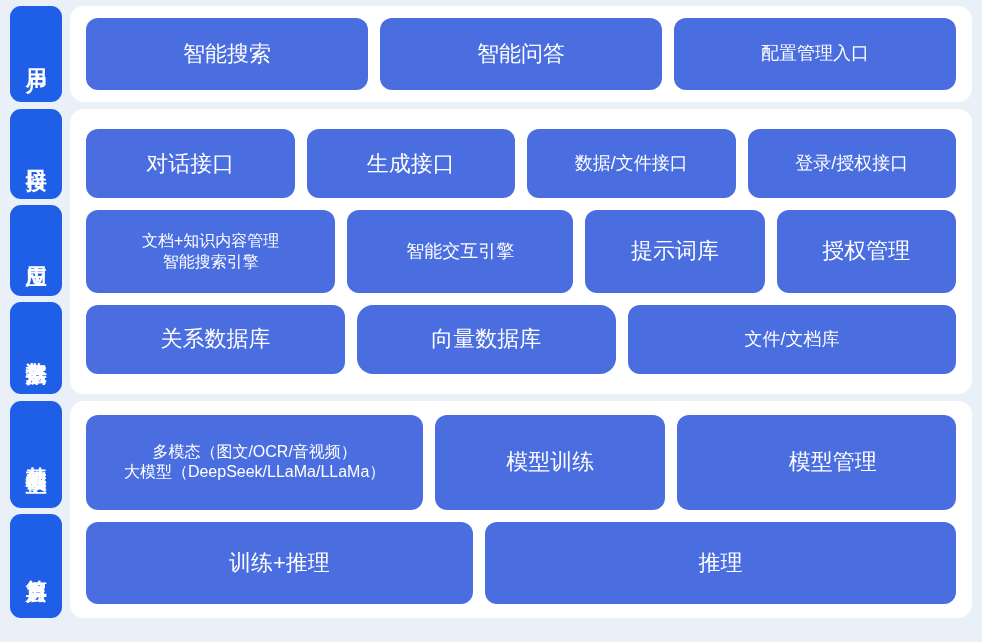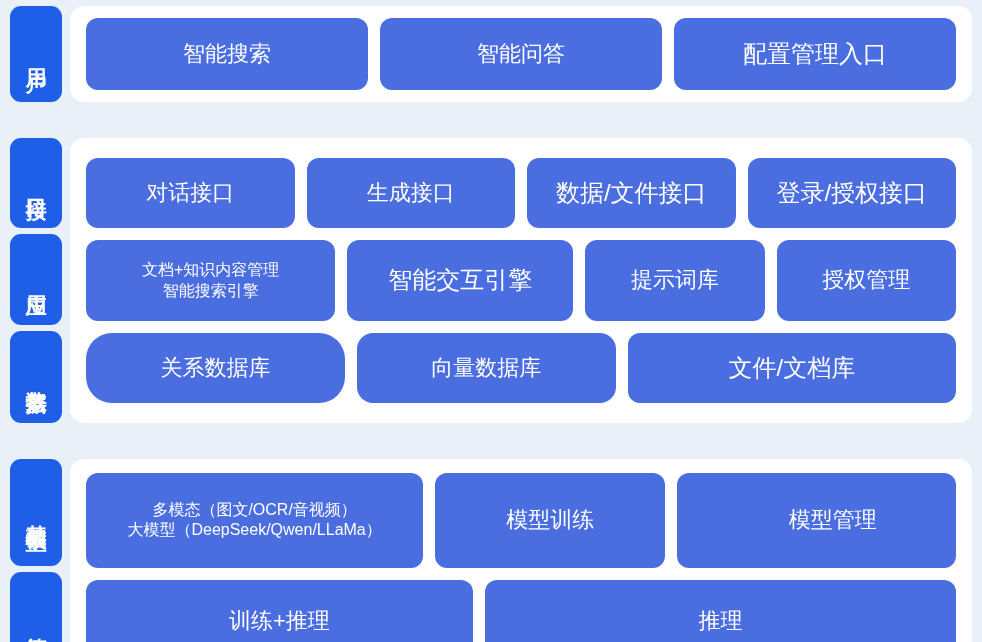--- a/index.html
+++ b/index.html
@@ -16,21 +16,21 @@
   }
 
   #diagram {
     position: relative;
     width: 982px;
     height: 642px;
     box-sizing: border-box;
     padding: 6px 10px 4px 10px;
     display: flex;
     flex-direction: column;
-    gap: 36px;
+    gap: 7px;
   }
 
   
   .section {
     display: flex;
     align-items: stretch;
     gap: 8px;
     flex: 0 0 auto;
   }
   .section.users    { height: 96px; }
@@ -95,21 +95,21 @@
     justify-content: center;
     text-align: center;
     font-size: 22px;
     font-weight: 500;
     line-height: 1.28;
     padding: 4px 8px;
     box-sizing: border-box;
     white-space: pre-line;
     user-select: none;
   }
-  .box.small   { font-size: 24px; }
+  .box.small   { font-size: 18px; }
   .box.tiny    { font-size: 16px; }
 </style>
 </head>
 <body>
 
 <div id="diagram">
     <div class="section users">
       <div class="rail">
         <div class="rail-chip">用户</div>
       </div>
@@ -135,35 +135,35 @@
           <div class="box small" style="flex: 21 1 0px;">登录/授权接口</div>
         </div>
         <div class="row">
           <div class="box tiny" style="flex: 30 1 0px;">文档+知识内容管理
 智能搜索引擎</div>
           <div class="box small" style="flex: 27 1 0px;">智能交互引擎</div>
           <div class="box" style="flex: 21 1 0px;">提示词库</div>
           <div class="box" style="flex: 21 1 0px;">授权管理</div>
         </div>
         <div class="row">
-          <div class="box" style="flex: 28 1 0px; border-radius: 26px;">关系数据库</div>
+          <div class="box" style="flex: 28 1 0px;">关系数据库</div>
           <div class="box" style="flex: 28 1 0px; border-radius: 16px;">向量数据库</div>
           <div class="box small" style="flex: 36 1 0px;">文件/文档库</div>
         </div>
       </div>
     </div>
     <div class="section infra">
       <div class="rail">
         <div class="rail-chip">基础模型</div>
         <div class="rail-chip">算力层</div>
       </div>
       <div class="panel infra-panel">
         <div class="row">
           <div class="box tiny" style="flex: 39 1 0px;">多模态（图文/OCR/音视频）
-大模型（DeepSeek/Qwen/LLaMa）</div>
+大模型（DeepSeek/LLaMa/LLaMa）</div>
           <div class="box" style="flex: 26 1 0px;">模型训练</div>
           <div class="box" style="flex: 28 1 0px; padding-left: 40px;">模型管理</div>
         </div>
         <div class="row">
           <div class="box" style="flex: 44 1 0px;">训练+推理</div>
           <div class="box" style="flex: 54 1 0px;">推理</div>
         </div>
       </div>
     </div>
   </div>

